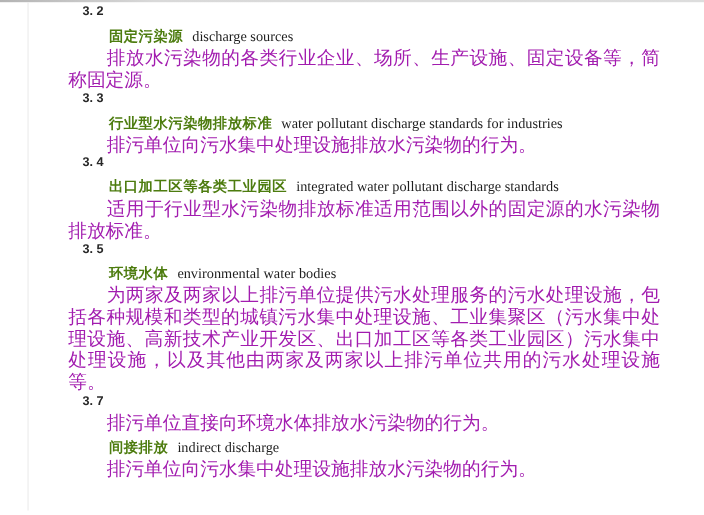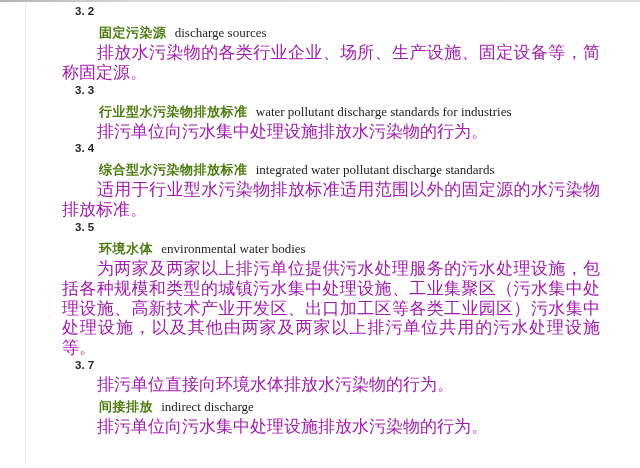--- a/index.html
+++ b/index.html
@@ -105,21 +105,21 @@
       <div class="term-line">
         <span class="term-cn">行业型水污染物排放标准</span>
         <span class="term-en">water pollutant discharge standards for industries</span>
       </div>
       <p class="body-text">排污单位向污水集中处理设施排放水污染物的行为。</p>
     </div>
 
     <div class="section">
       <div class="clause-num">3. 4</div>
       <div class="term-line">
-        <span class="term-cn">综合型水污染物排放标准</span>
+        <span class="term-cn">出口加工区等各类工业园区</span>
         <span class="term-en">integrated water pollutant discharge standards</span>
       </div>
       <p class="body-text">适用于行业型水污染物排放标准适用范围以外的固定源的水污染物排放标准。</p>
     </div>
 
     <div class="section">
       <div class="clause-num">3. 5</div>
       <div class="term-line">
         <span class="term-cn">环境水体</span>
         <span class="term-en">environmental water bodies</span>

